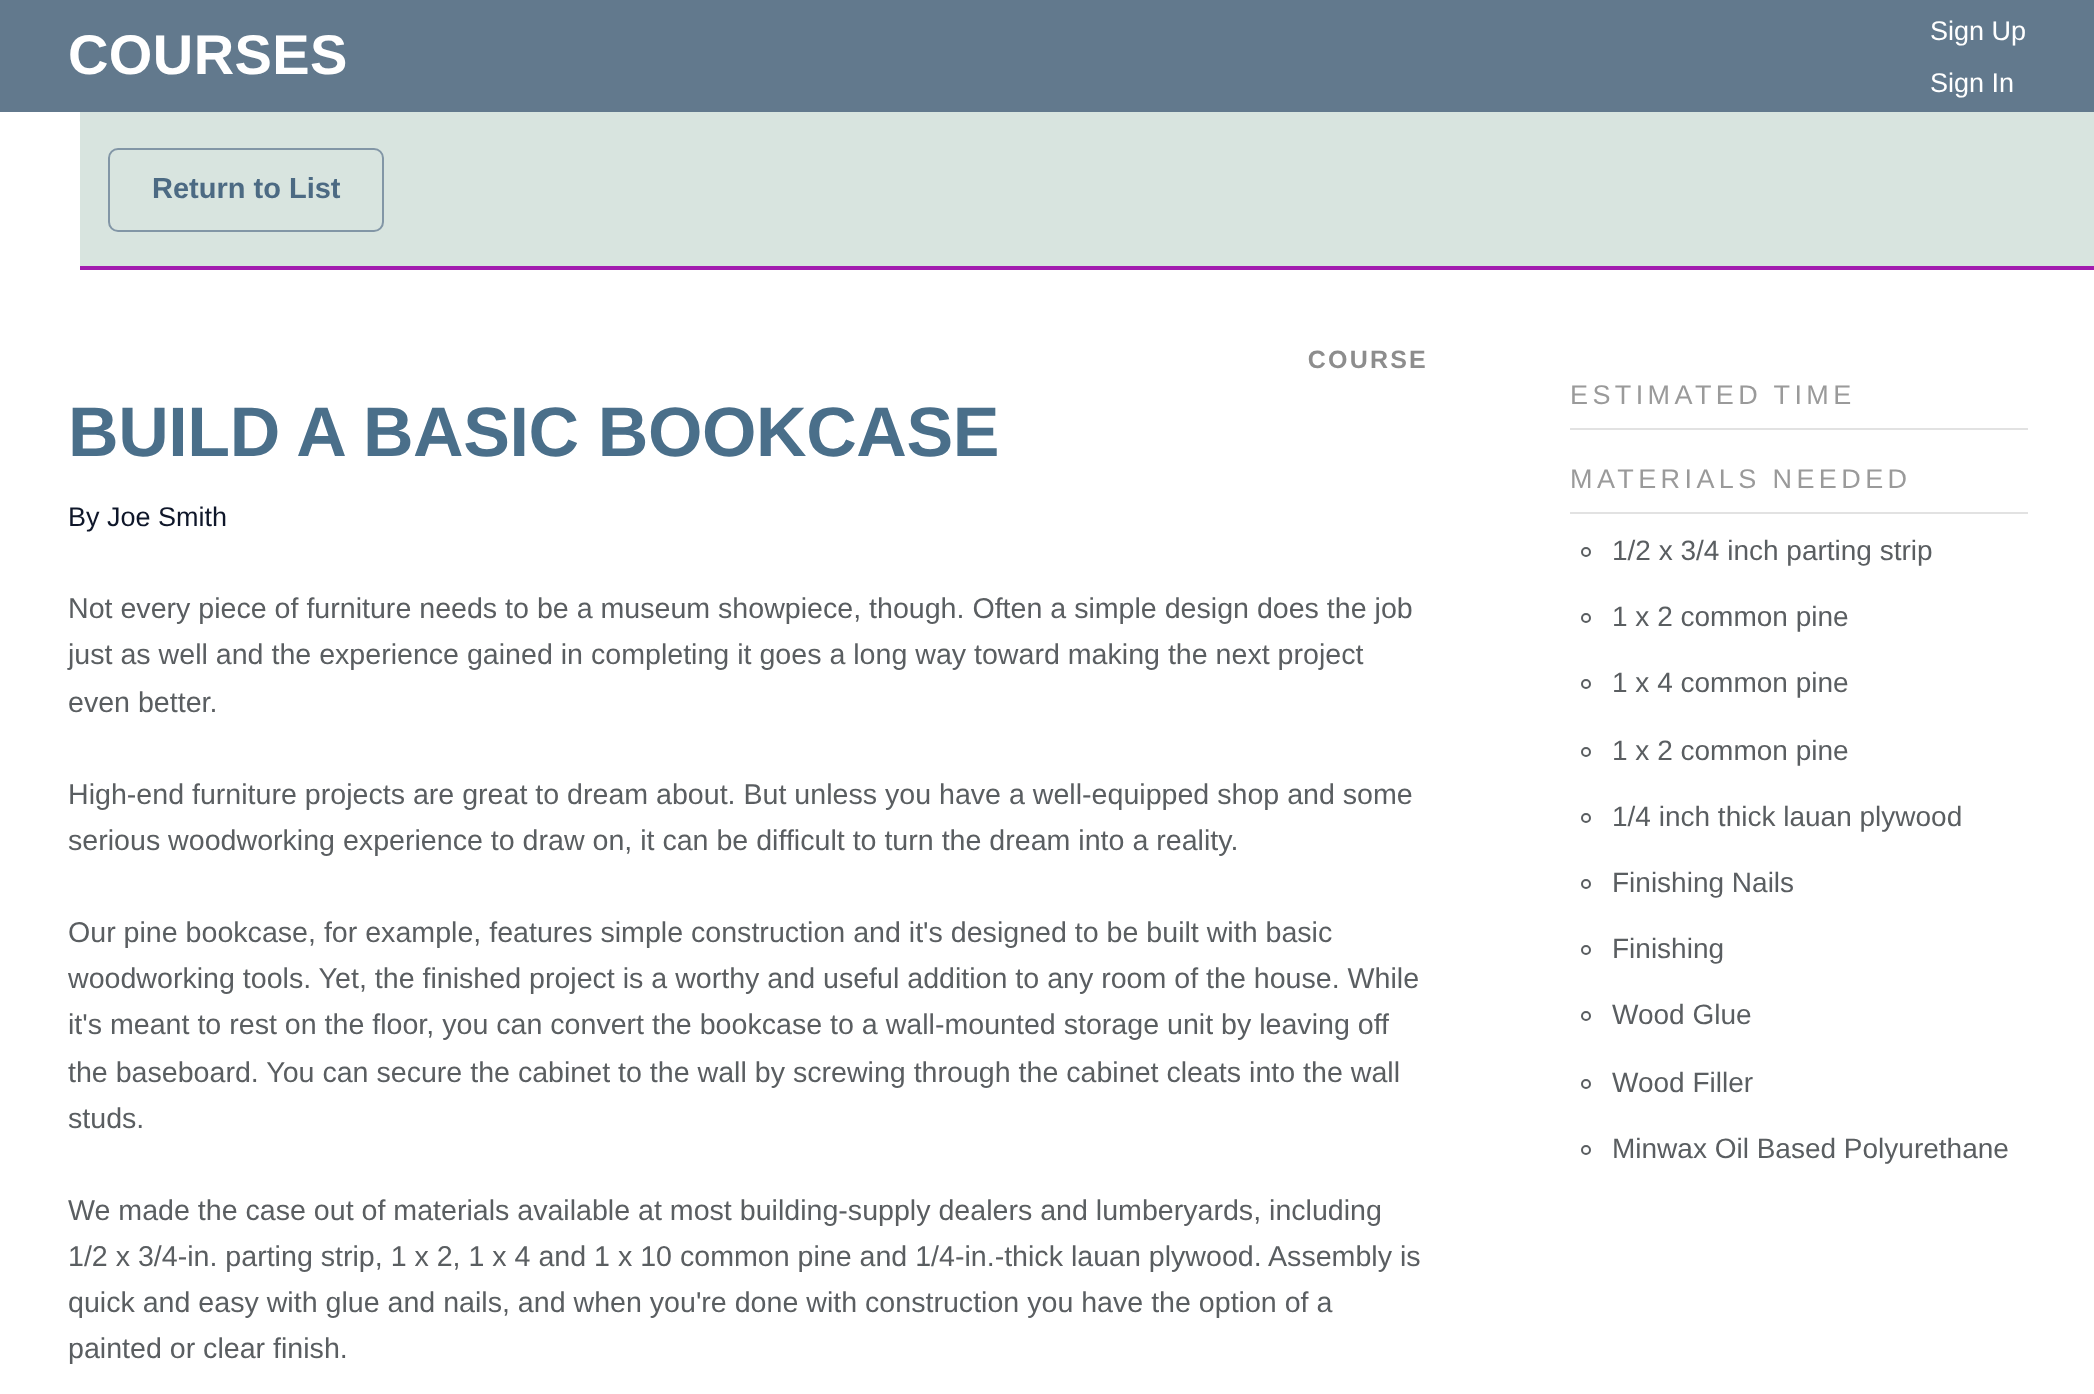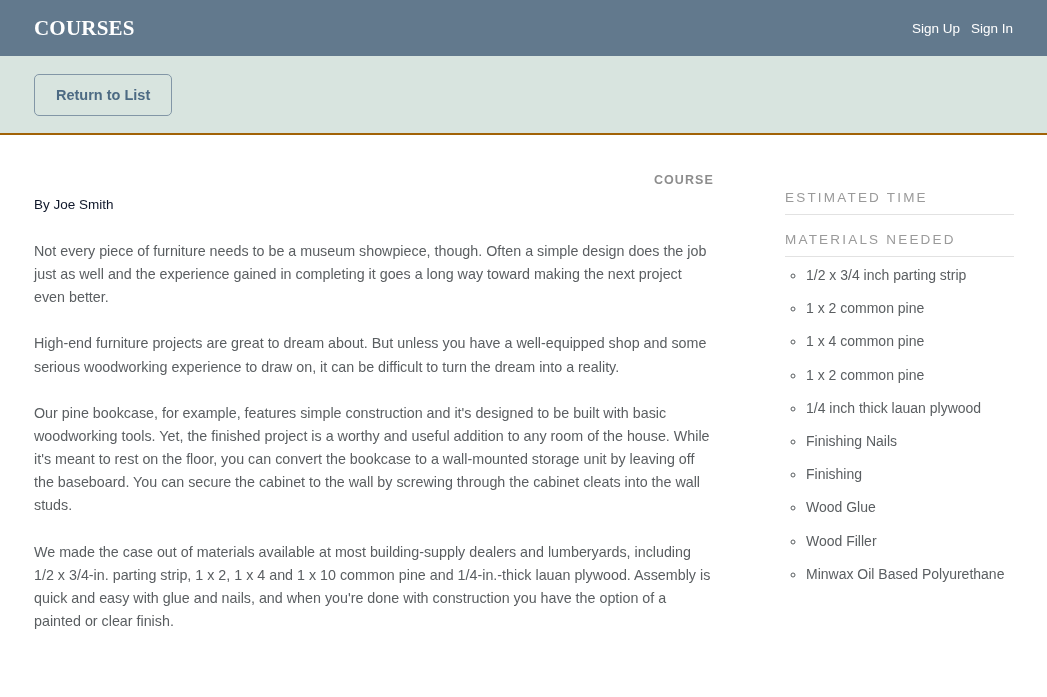--- a/index.html
+++ b/index.html
@@ -19,47 +19,49 @@
   
   .navbar {
     height: 56px;
     background: #62798d;
     display: flex;
     align-items: center;
     padding: 0 34px;
   }
   .brand {
     color: #ffffff;
-    font-size: 21px;
+    font-size: 28px;
     font-weight: bold;
     letter-spacing: 0.2px;
-    font-family: Liberation Serif, serif;
+    font-family: Liberation Sans, sans-serif;
   }
   .nav-links {
     margin-left: auto;
     display: flex;
-    align-items: flex-end;
+    align-items: flex-start;
     gap: 11px;
+    flex-direction: column;
   }
   .nav-link {
     color: #ffffff;
     font-size: 13.5px;
     text-decoration: none;
     cursor: pointer;
     white-space: nowrap;
   }
 
   
   .subheader {
     background: #d8e4df;
-    border-bottom: 2px solid #a16207;
+    border-bottom: 2px solid #a21caf;
     height: 79px;
     display: flex;
     align-items: center;
-    padding: 0 34px;
+    padding: 0 14px;
+    margin-left: 40px;
   }
   .btn-return {
     display: inline-flex;
     align-items: center;
     justify-content: center;
     height: 42px;
     padding: 0 21px;
     border: 1px solid #8296a6;
     border-radius: 5px;
     background: transparent;
@@ -159,20 +161,21 @@
 </div>
 
 <div class="subheader">
   <button class="btn-return">Return to List</button>
 </div>
 
 <div class="page">
 
   <div class="content-col">
     <div class="eyebrow">COURSE</div>
+    <h1 class="course-title">BUILD A BASIC BOOKCASE</h1>
     <div class="byline">By Joe Smith</div>
 
     <div class="body-text">
       <p>Not every piece of furniture needs to be a museum showpiece, though. Often a simple design does the job just as well and the experience gained in completing it goes a long way toward making the next project even better.</p>
       <p>High-end furniture projects are great to dream about. But unless you have a well-equipped shop and some serious woodworking experience to draw on, it can be difficult to turn the dream into a reality.</p>
       <p>Our pine bookcase, for example, features simple construction and it's designed to be built with basic woodworking tools. Yet, the finished project is a worthy and useful addition to any room of the house. While it's meant to rest on the floor, you can convert the bookcase to a wall-mounted storage unit by leaving off the baseboard. You can secure the cabinet to the wall by screwing through the cabinet cleats into the wall studs.</p>
       <p>We made the case out of materials available at most building-supply dealers and lumberyards, including 1/2 x 3/4-in. parting strip, 1 x 2, 1 x 4 and 1 x 10 common pine and 1/4-in.-thick lauan plywood. Assembly is quick and easy with glue and nails, and when you're done with construction you have the option of a painted or clear finish.</p>
 
     </div>
   </div>

